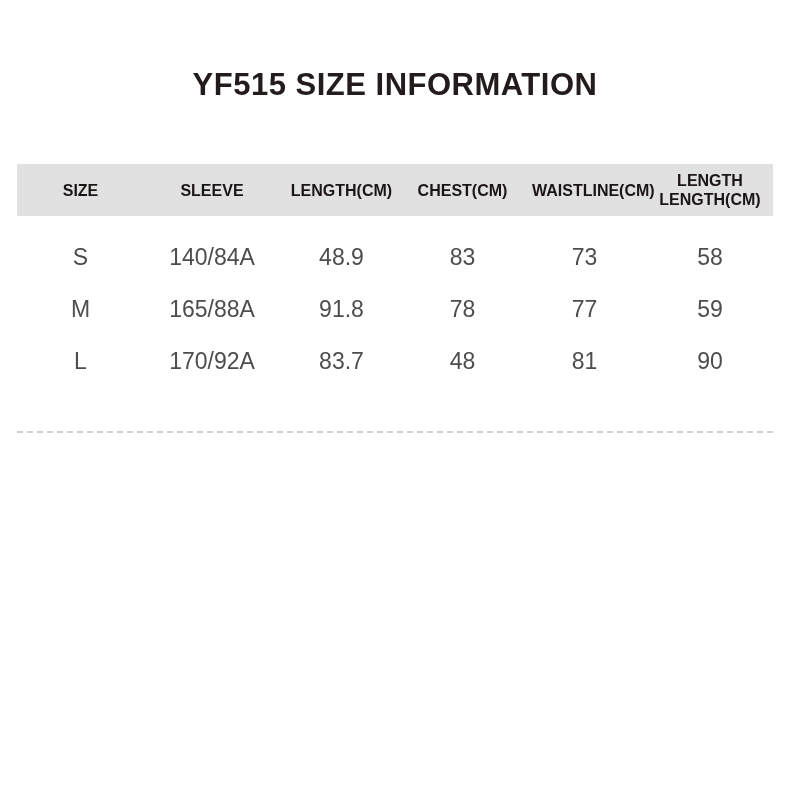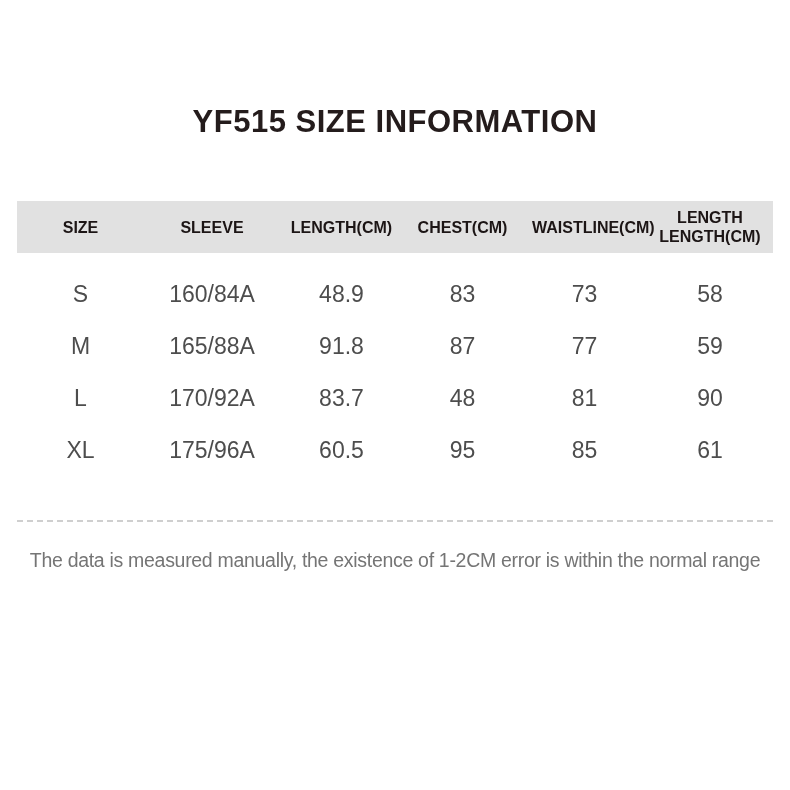--- a/index.html
+++ b/index.html
@@ -10,21 +10,21 @@
   }
   .page {
     position: relative;
     width: 790px;
     height: 790px;
     background: #ffffff;
     overflow: hidden;
   }
   .title {
     margin: 0;
-    padding-top: 105px;
+    padding-top: 68px;
     text-align: center;
     font-size: 31px;
     line-height: 34px;
     font-weight: 700;
     letter-spacing: 0.5px;
     color: #241c1c;
   }
   table.size-table {
     table-layout: fixed;
     border-collapse: collapse;
@@ -90,50 +90,41 @@
         <th>SLEEVE</th>
         <th>LENGTH(CM)</th>
         <th>CHEST(CM)</th>
         <th>WAISTLINE(CM)</th>
         <th>LENGTH LENGTH(CM)</th>
       </tr>
     </thead>
     <tbody>
       <tr>
         <td>S</td>
-        <td>160/84A</td>
+        <td>140/84A</td>
         <td>48.9</td>
         <td>83</td>
         <td>73</td>
         <td>58</td>
       </tr>
       <tr>
         <td>M</td>
         <td>165/88A</td>
         <td>91.8</td>
-        <td>87</td>
+        <td>78</td>
         <td>77</td>
         <td>59</td>
       </tr>
       <tr>
         <td>L</td>
         <td>170/92A</td>
         <td>83.7</td>
         <td>48</td>
         <td>81</td>
         <td>90</td>
       </tr>
-      <tr>
-        <td>XL</td>
-        <td>175/96A</td>
-        <td>60.5</td>
-        <td>95</td>
-        <td>85</td>
-        <td>61</td>
-      </tr>
     </tbody>
   </table>
 
   <div class="divider"></div>
 
-  <p class="disclaimer">The data is measured manually, the existence of 1-2CM error is within the normal range</p>
 
 </div>
 
 </body></html>

